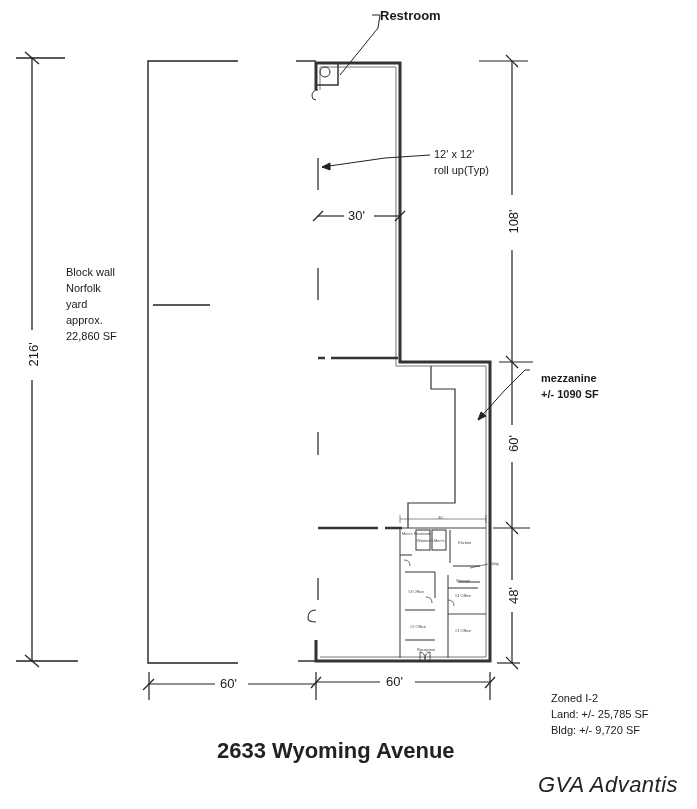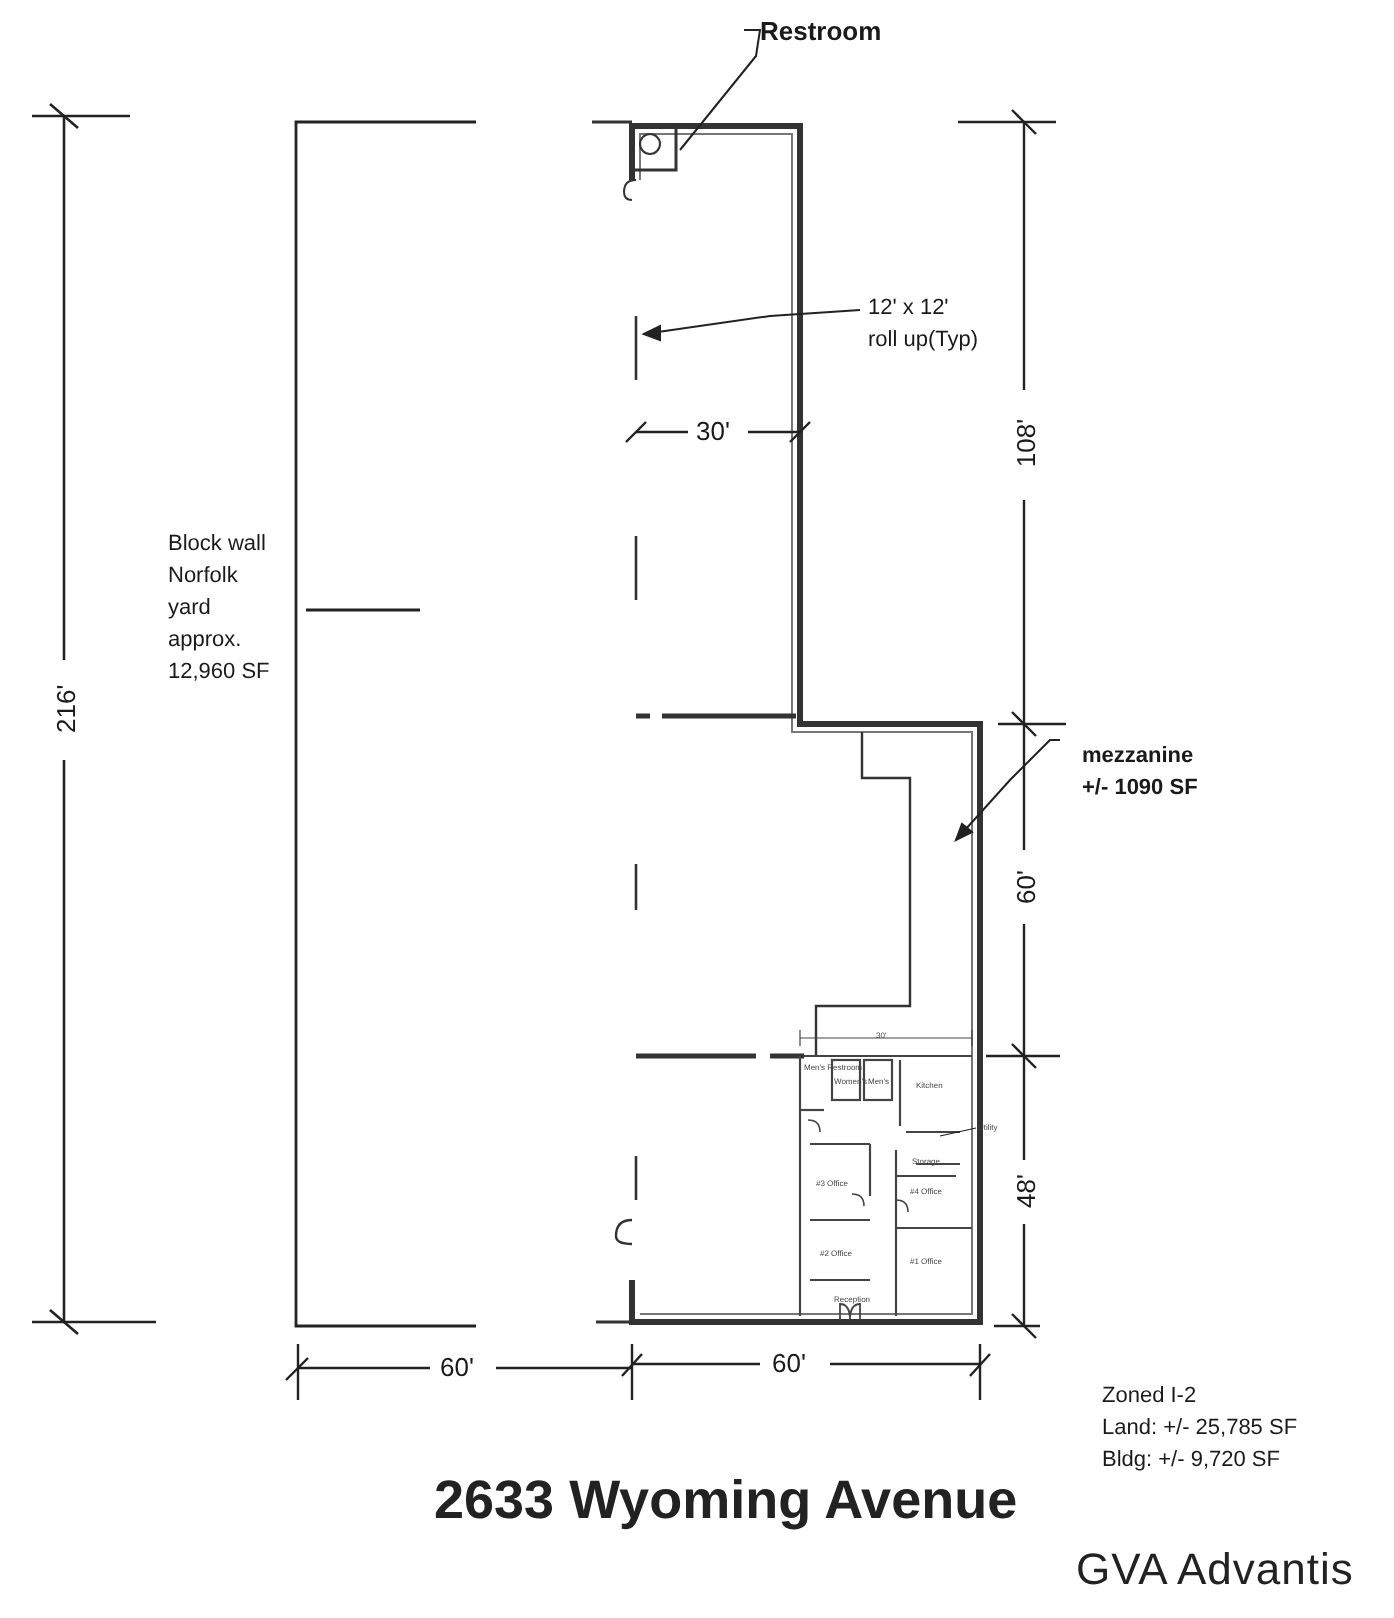--- a/index.html
+++ b/index.html
@@ -1,21 +1,21 @@
 <!DOCTYPE html>
 <html><head>
 <meta charset="utf-8">
 <style>
   html, body { margin: 0; padding: 0; background: #ffffff; }
   body { width: 697px; height: 809px; position: relative; overflow: hidden;
          font-family: "Liberation Sans", sans-serif; color: #1a1a1a; }
   svg.plan { position: absolute; left: 0; top: 0; }
   .lbl { position: absolute; font-family: "Liberation Sans", sans-serif; color: #1a1a1a; white-space: nowrap; }
   .note { font-size: 11px; line-height: 16px; }
-  .title { font-weight: bold; font-size: 27px; line-height: 27px; color: #222; }
+  .title { font-weight: bold; font-size: 22px; line-height: 27px; color: #222; }
   .brand { font-size: 22px; letter-spacing: 0.5px; color: #222; }
   .restroom { font-weight: bold; font-size: 13px; }
   .dim { font-size: 13px; }
   .vert { transform: rotate(-90deg); transform-origin: center center; }
   .tiny { position: absolute; font-size: 4px; color: #444; white-space: nowrap; }
 </style>
 </head>
 <body>
 
 <svg class="plan" width="697" height="809" viewBox="0 0 697 809" xmlns="http://www.w3.org/2000/svg">
@@ -143,26 +143,26 @@
 <div class="lbl note" style="left:434px; top:146px;">
   <div>12' x 12'</div>
   <div>roll up(Typ)</div>
 </div>
 
 <div class="lbl note" style="left:541px; top:370px;font-weight:bold;">
   <div>mezzanine</div>
   <div>+/- 1090 SF</div>
 </div>
 
-<div class="lbl note" style="left:84px; top:264px;">
+<div class="lbl note" style="left:66px; top:264px;">
   <div>Block wall</div>
   <div>Norfolk</div>
   <div>yard</div>
   <div>approx.</div>
-  <div>12,960 SF</div>
+  <div>22,860 SF</div>
 </div>
 
 <div class="lbl dim vert" style="left:22px; top:348px; width:22px; text-align:center;">216'</div>
 <div class="lbl dim vert" style="left:500px; top:214px; width:26px; text-align:center;">108'</div>
 <div class="lbl dim vert" style="left:502px; top:436px; width:22px; text-align:center;">60'</div>
 <div class="lbl dim vert" style="left:502px; top:588px; width:22px; text-align:center;">48'</div>
 <div class="lbl dim" style="left:348px; top:208px;">30'</div>
 <div class="lbl dim" style="left:220px; top:676px;">60'</div>
 <div class="lbl dim" style="left:386px; top:674px;">60'</div>
 
@@ -182,13 +182,13 @@
 <div class="lbl note" style="left:551px; top:690px;">
   <div>Zoned I-2</div>
   <div>Land: +/- 25,785 SF</div>
   <div>Bldg: +/- 9,720 SF</div>
 </div>
 
 <div class="lbl title" style="left:217px; top:737px;">
   <div>2633 Wyoming Avenue</div>
 </div>
 
-<div class="lbl brand" style="left:538px; top:772px;">GVA Advantis</div>
+<div class="lbl brand" style="left:538px; top:772px;font-style:italic;">GVA Advantis</div>
 
 </body></html>

